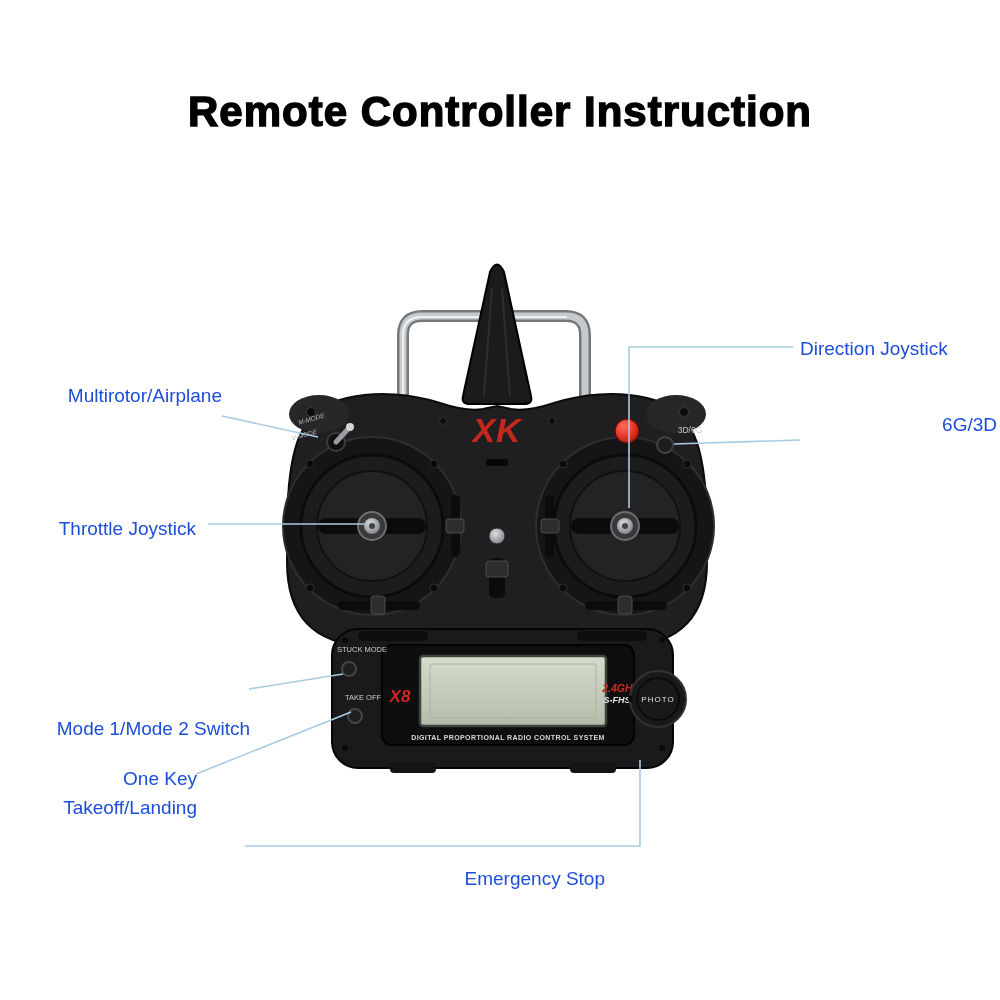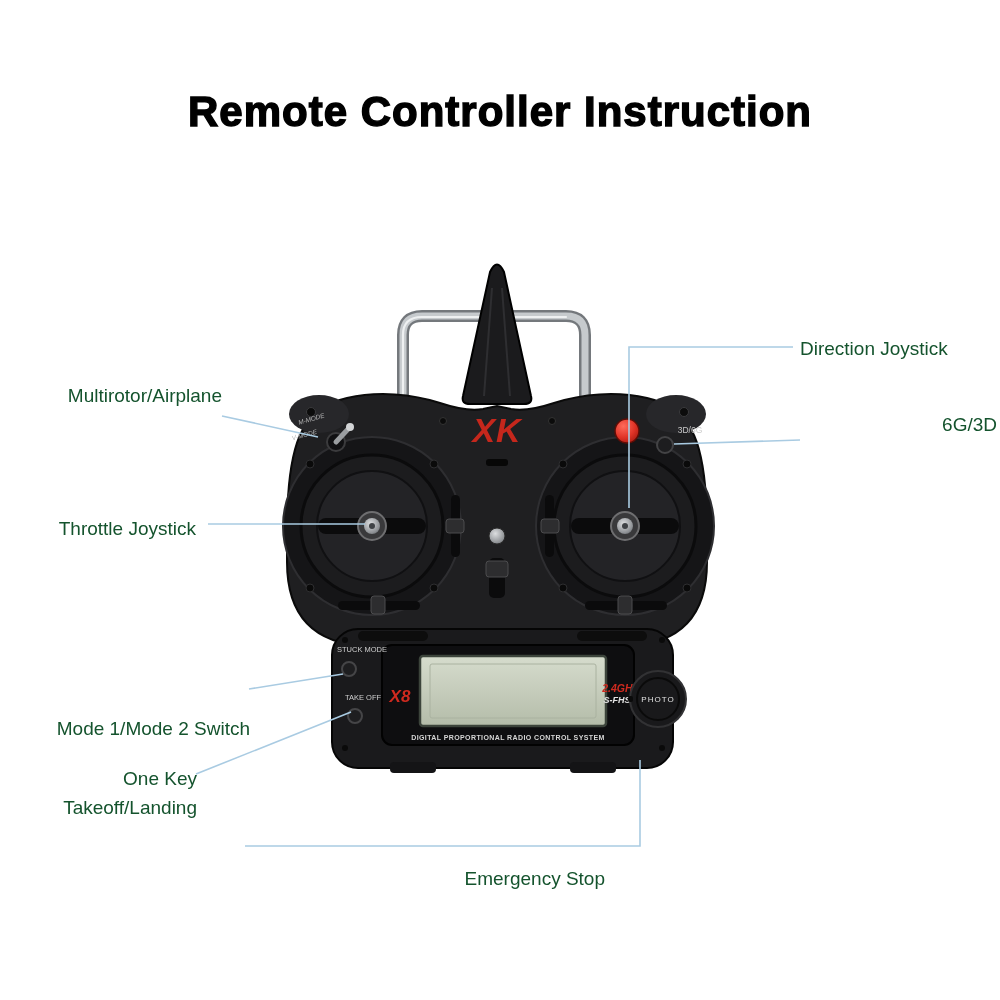--- a/index.html
+++ b/index.html
@@ -3,21 +3,21 @@
 <meta charset="utf-8">
 <style>
   html,body{margin:0;padding:0;background:#fff;}
   .page{position:relative;width:1000px;height:1000px;background:#ffffff;overflow:hidden;
         font-family:"Liberation Sans",sans-serif;}
   .title{position:absolute;top:88px;left:0;width:100%;margin:0;text-align:center;
          font-size:42px;font-weight:900;color:#000;letter-spacing:1px;
          -webkit-text-stroke:1.4px #000;}
   .fig{position:absolute;left:0;top:0;width:1000px;height:1000px;}
   .fig text{font-family:"Liberation Sans",sans-serif;}
-  .callout{position:absolute;font-size:19px;color:#14532d;line-height:29px;}
+  .callout{position:absolute;font-size:19px;color:#1d4ed8;line-height:29px;}
   .callout span{display:block;}
   .ta-l{text-align:left;} .ta-c{text-align:right;}
 </style>
 </head>
 <body>
 
 <div class="page">
 
   <h1 class="title">Remote Controller Instruction</h1>
 

